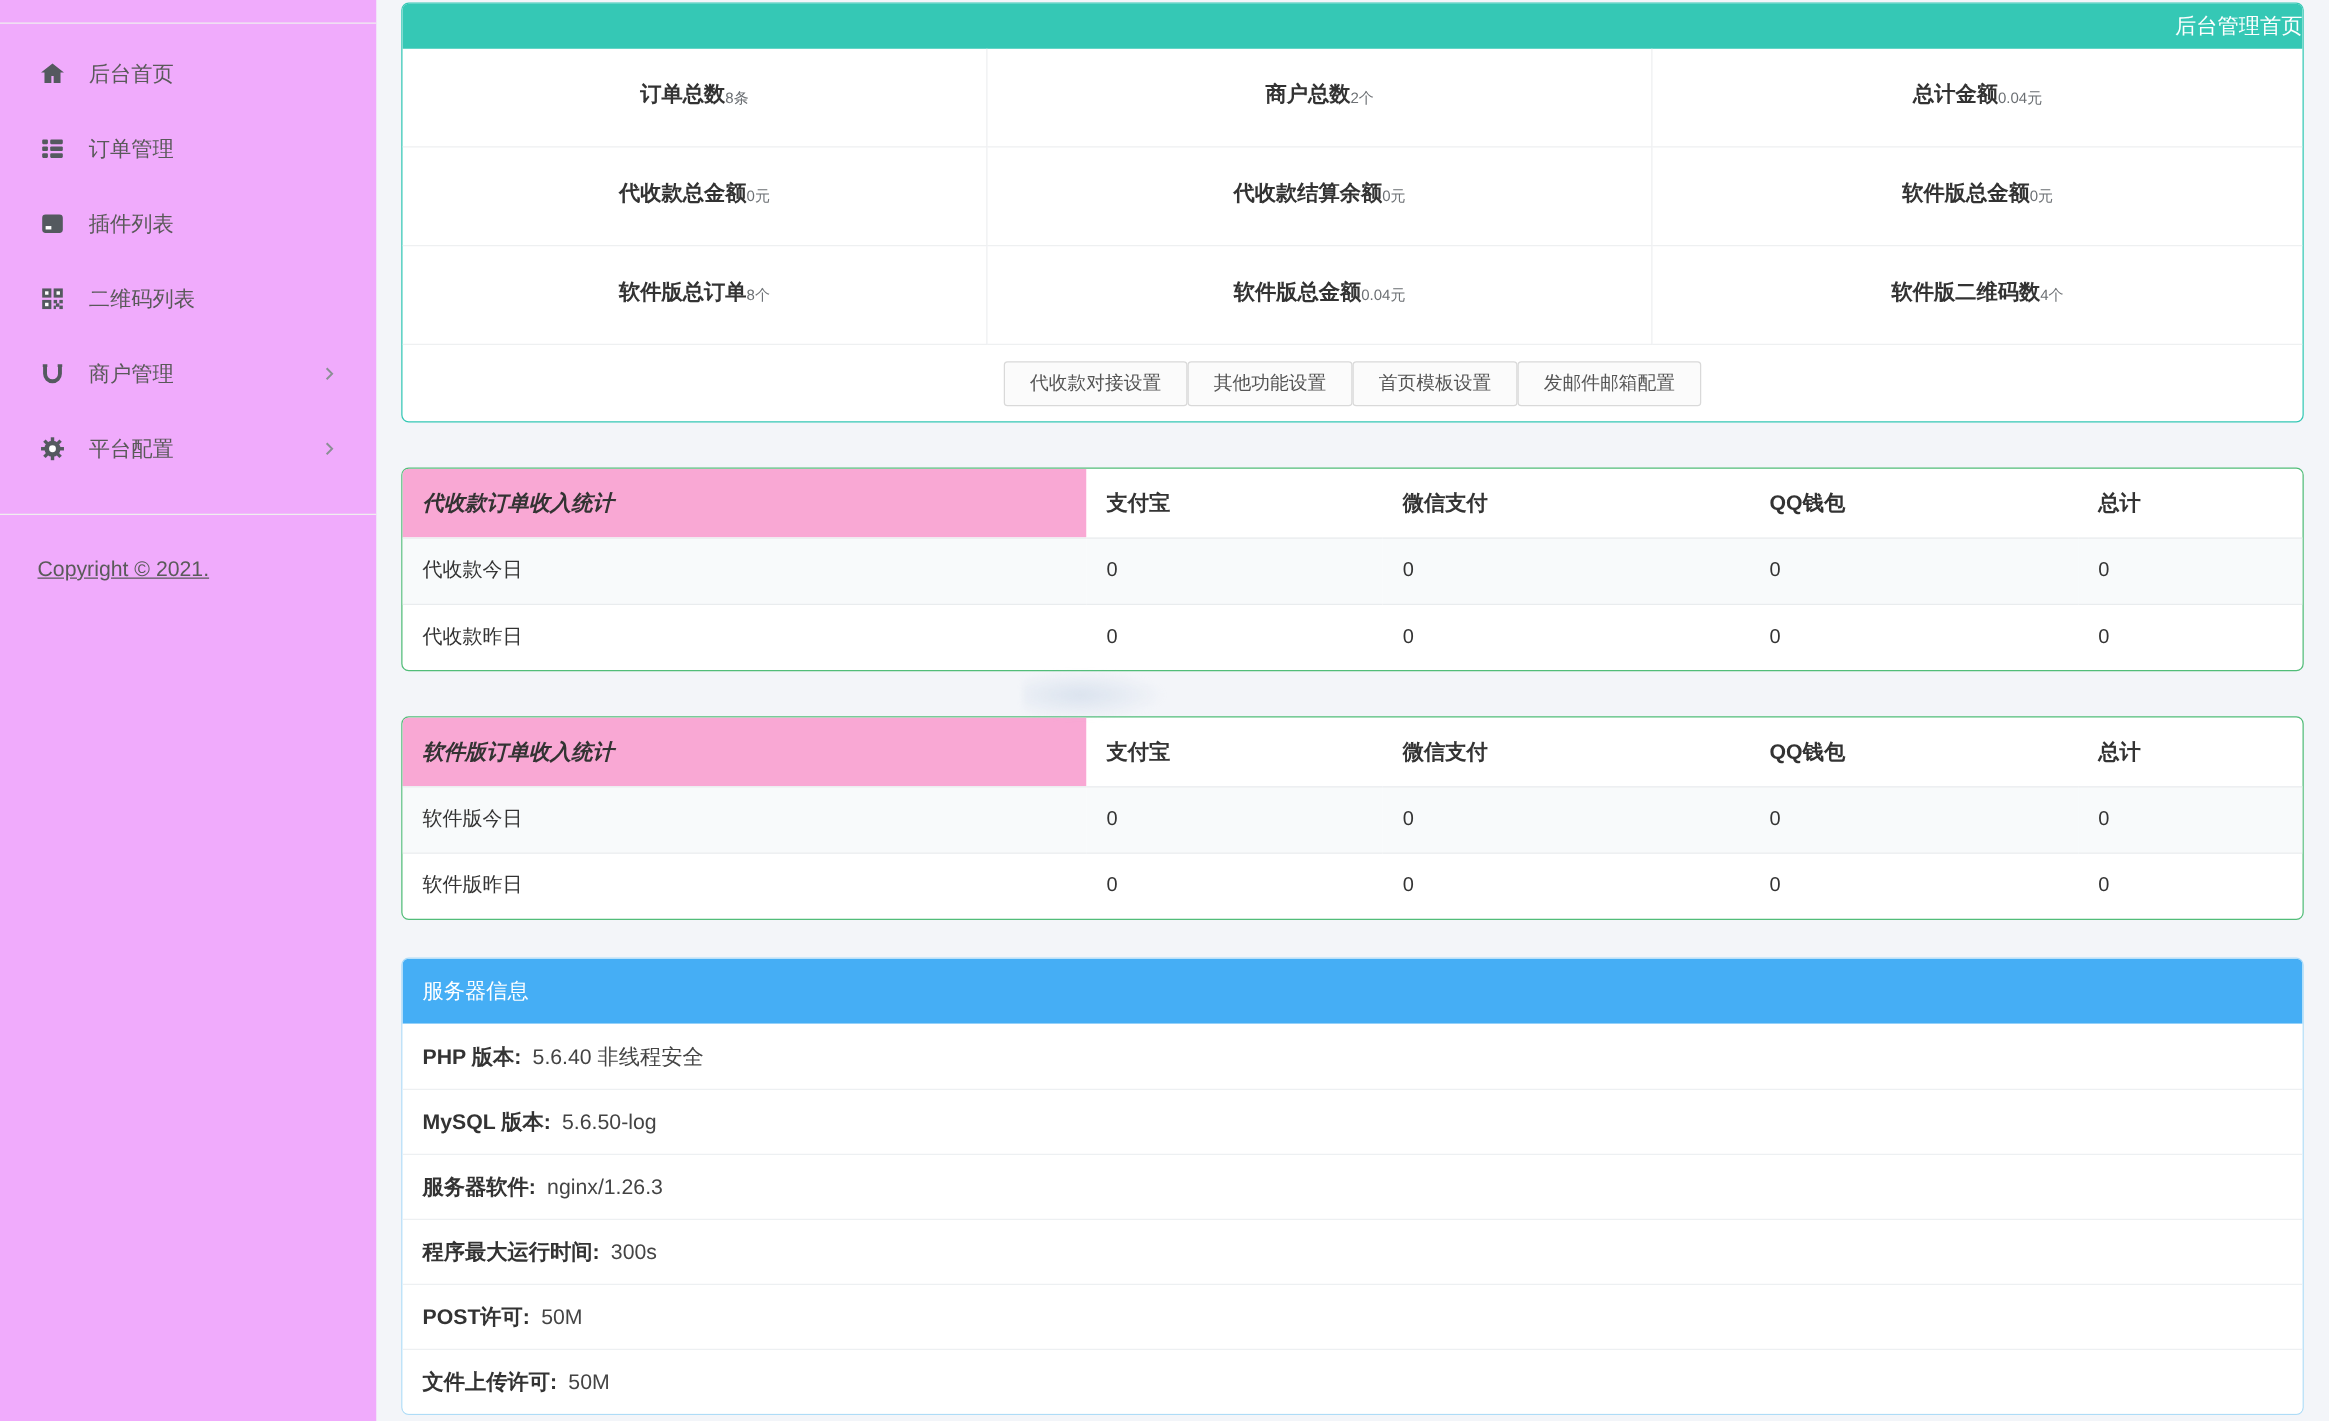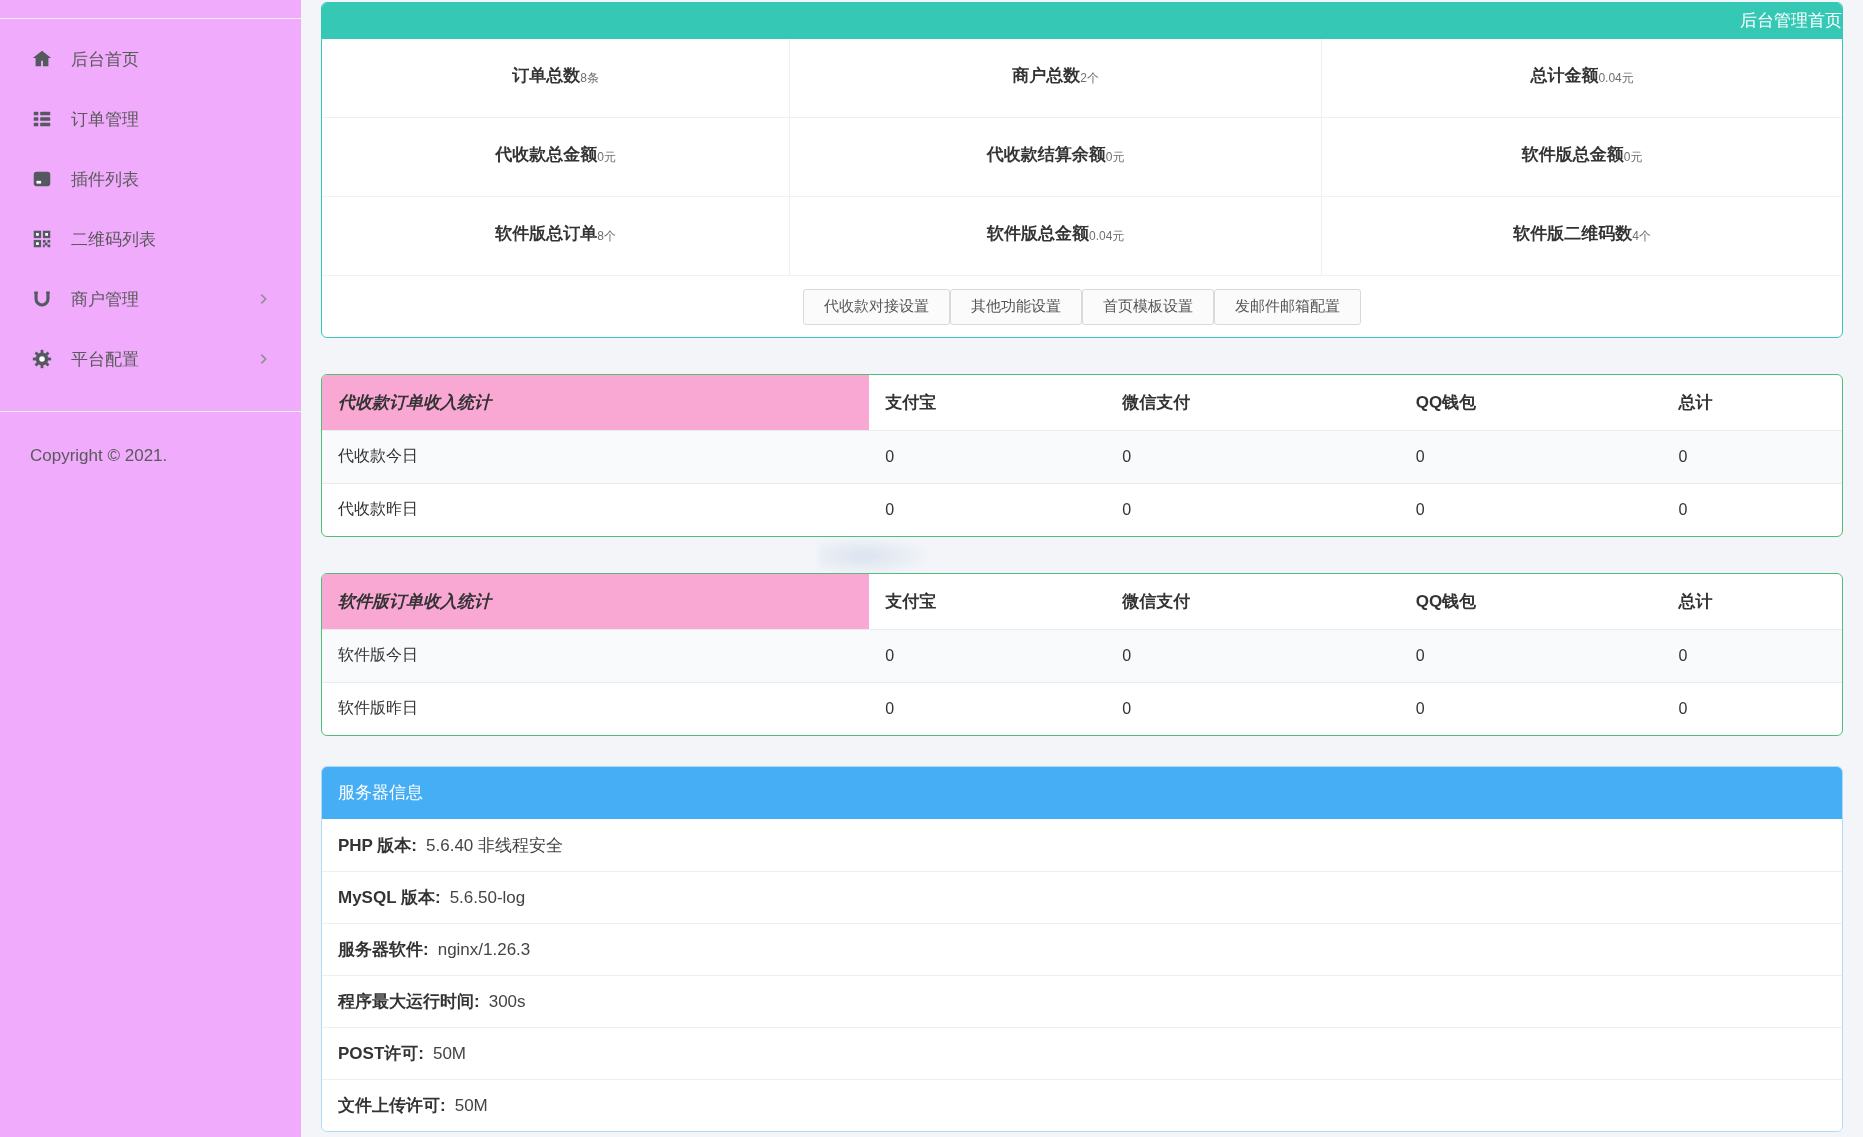--- a/index.html
+++ b/index.html
@@ -16,21 +16,21 @@
   }
   .sidebar-nav { margin-top:18px; border-top:1px solid #efefef; padding-top:10px; }
   .side-item {
     height:60px; display:flex; align-items:center; padding:0 30px;
     cursor:pointer; position:relative;
   }
   .side-item .icon { width:24px; height:24px; display:flex; align-items:center; justify-content:center; }
   .side-item .lbl { margin-left:17px; font-size:17px; color:#595959; }
   .side-item .chev { position:absolute; right:32px; top:50%; transform:translateY(-50%); }
   .side-divider { border-top:1px solid #efefef; margin-top:22px; }
-  .copyright { padding:34px 0 0 30px; font-size:17px; color:#5a5a5a; }
+  .copyright { padding:34px 0 0 30px; font-size:17px; color:#5a5a5a;text-decoration:underline; }
 
   
   .main { position:absolute; left:301px; top:0; width:1562px; height:1137px; padding:2px 20px 0 20px; }
 
   .panel { background:#fff; border-radius:6px; overflow:hidden; }
 
   
   .panel-teal { border:1px solid #35c8b5; margin-bottom:36px; }
   .panel-teal .p-head {
     background:#35c8b5; height:36px; line-height:36px; text-align:right;

